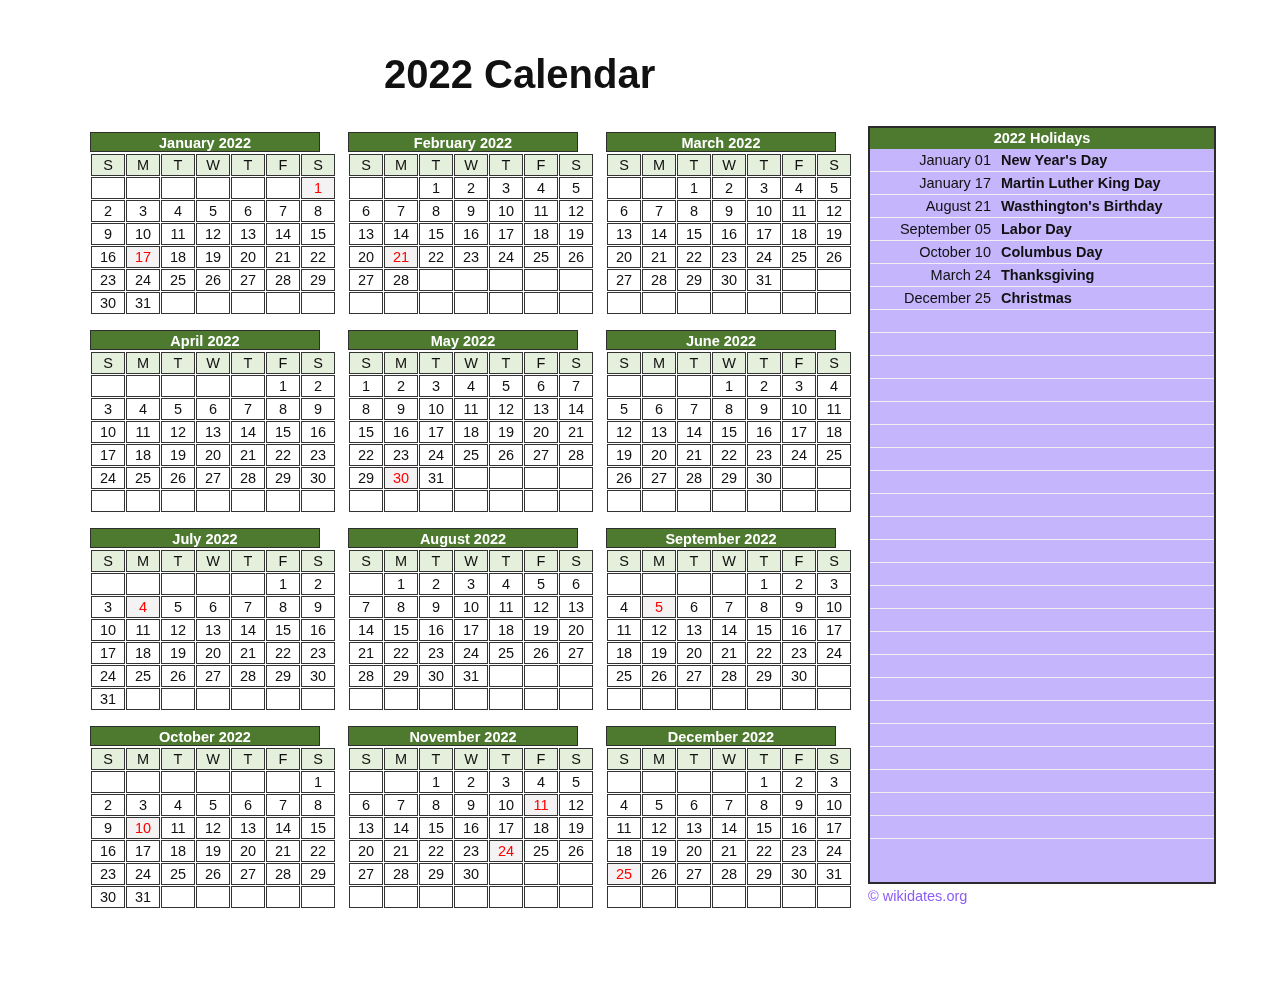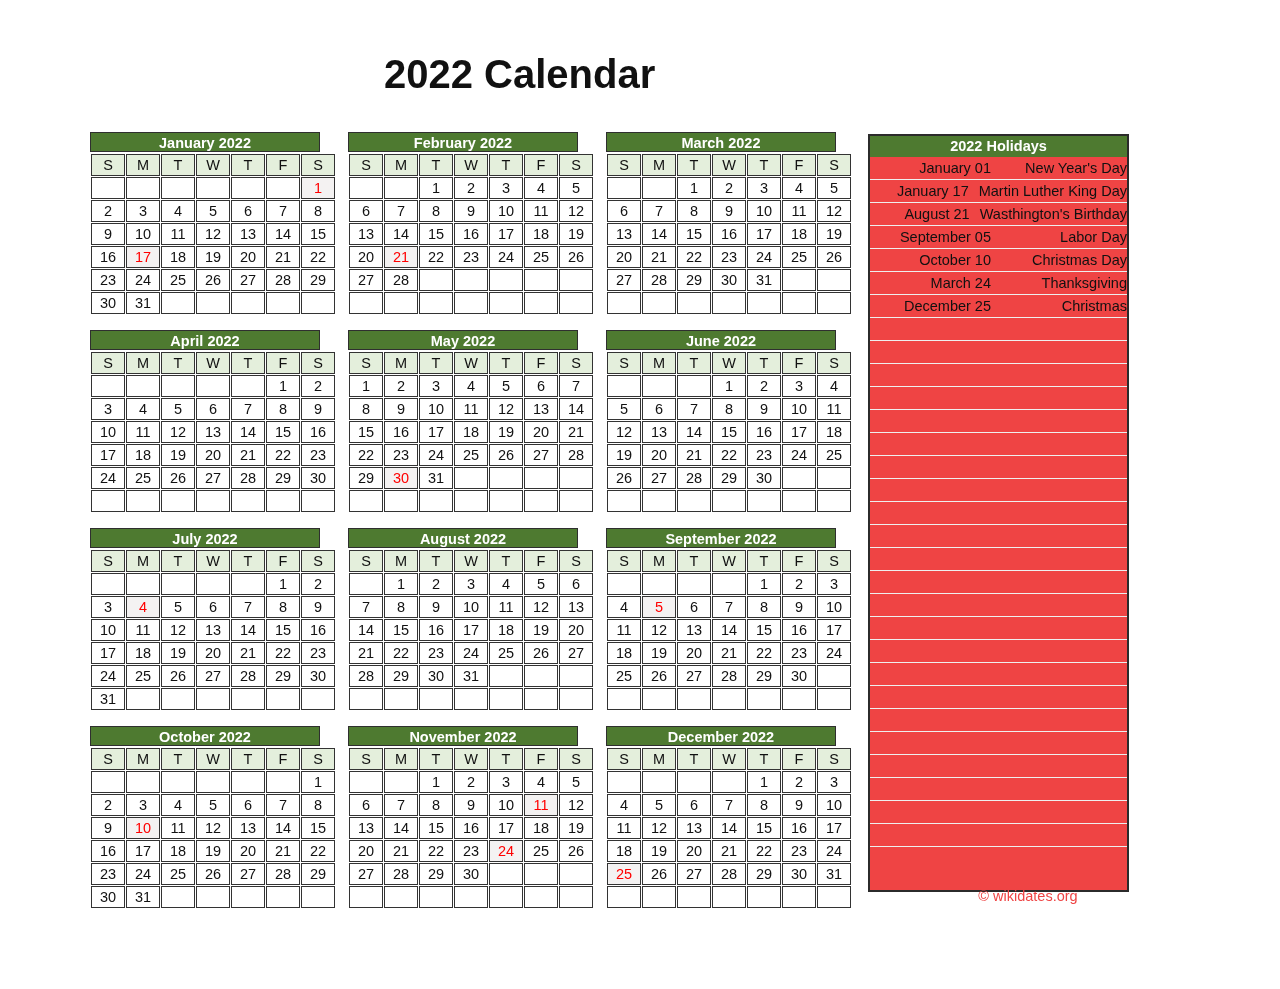--- a/index.html
+++ b/index.html
@@ -89,26 +89,26 @@
     background: #F4F2F2;
   }
   table.month-table td.empty {
     background: #ffffff;
   }
 
   
   .holidays-panel {
     position: absolute;
     left: 868px;
-    top: 134px;
-    width: 261px;
+    top: 126px;
+    width: 348px;
     height: 758px;
     border: 2px solid #2b2b2b;
     box-sizing: border-box;
-    background: #ef4444;
+    background: #c4b5fd;
   }
   .holidays-title {
     background: #4E7A30;
     color: #ffffff;
     font-size: 14.5px;
     font-weight: bold;
     text-align: center;
     height: 21px;
     line-height: 21px;
   }
@@ -125,37 +125,38 @@
   .holiday-date {
     width: 131px;
     text-align: right;
     padding-right: 10px;
     box-sizing: border-box;
     color: #111111;
     white-space: nowrap;
   }
   .holiday-name {
     flex: 1;
-    text-align: right;
+    text-align: left;
     color: #111111;
     white-space: nowrap;
+    font-weight: bold;
   }
   .holiday-row.blank .holiday-date,
   .holiday-row.blank .holiday-name {
     color: transparent;
   }
 
   
   .attribution {
     position: absolute;
     left: 868px;
     top: 888px;
     width: 320px;
-    text-align: center;
-    color: #ef4444;
+    text-align: left;
+    color: #8b5cf6;
     font-size: 14.5px;
   }
 </style>
 </head>
 <body>
 
 <div class="page">
 
   <div class="page-title">2022 Calendar</div>
 
@@ -1048,21 +1049,21 @@
         <div class="holiday-row">
           <div class="holiday-date">August 21</div>
           <div class="holiday-name">Wasthington's Birthday</div>
         </div>
         <div class="holiday-row">
           <div class="holiday-date">September 05</div>
           <div class="holiday-name">Labor Day</div>
         </div>
         <div class="holiday-row">
           <div class="holiday-date">October 10</div>
-          <div class="holiday-name">Christmas Day</div>
+          <div class="holiday-name">Columbus Day</div>
         </div>
         <div class="holiday-row">
           <div class="holiday-date">March 24</div>
           <div class="holiday-name">Thanksgiving</div>
         </div>
         <div class="holiday-row">
           <div class="holiday-date">December 25</div>
           <div class="holiday-name">Christmas</div>
         </div>
         <div class="holiday-row blank">

